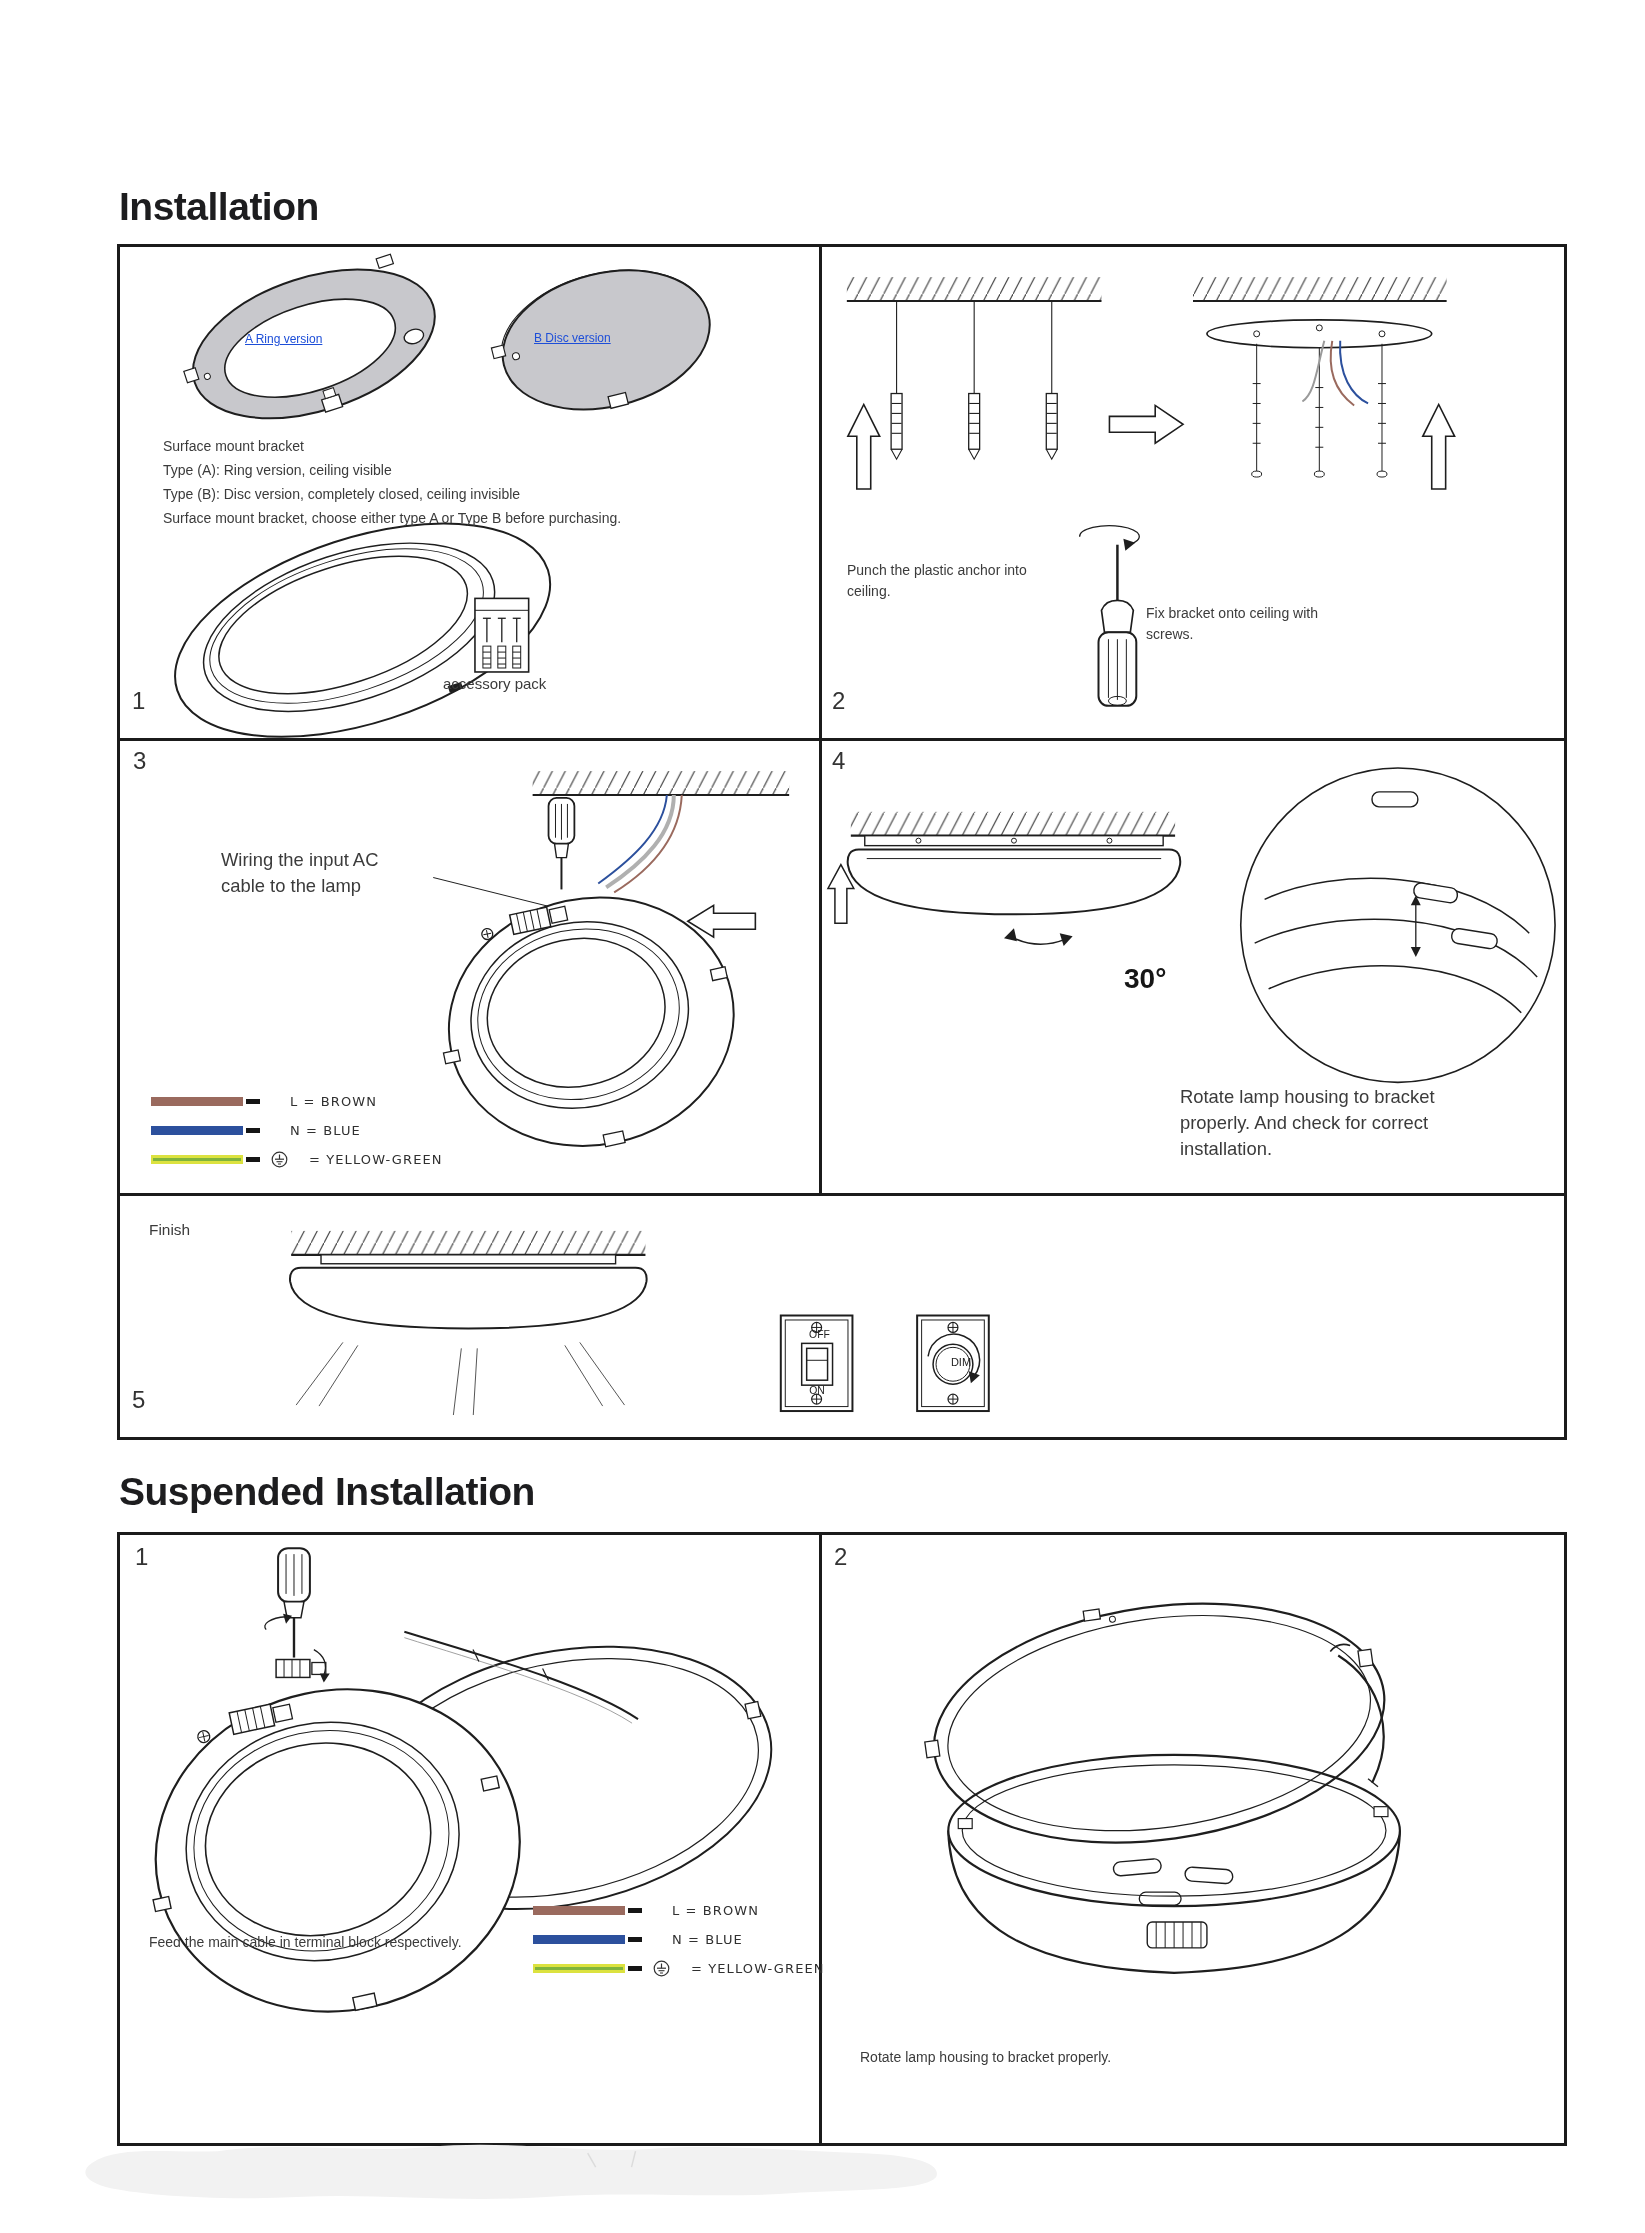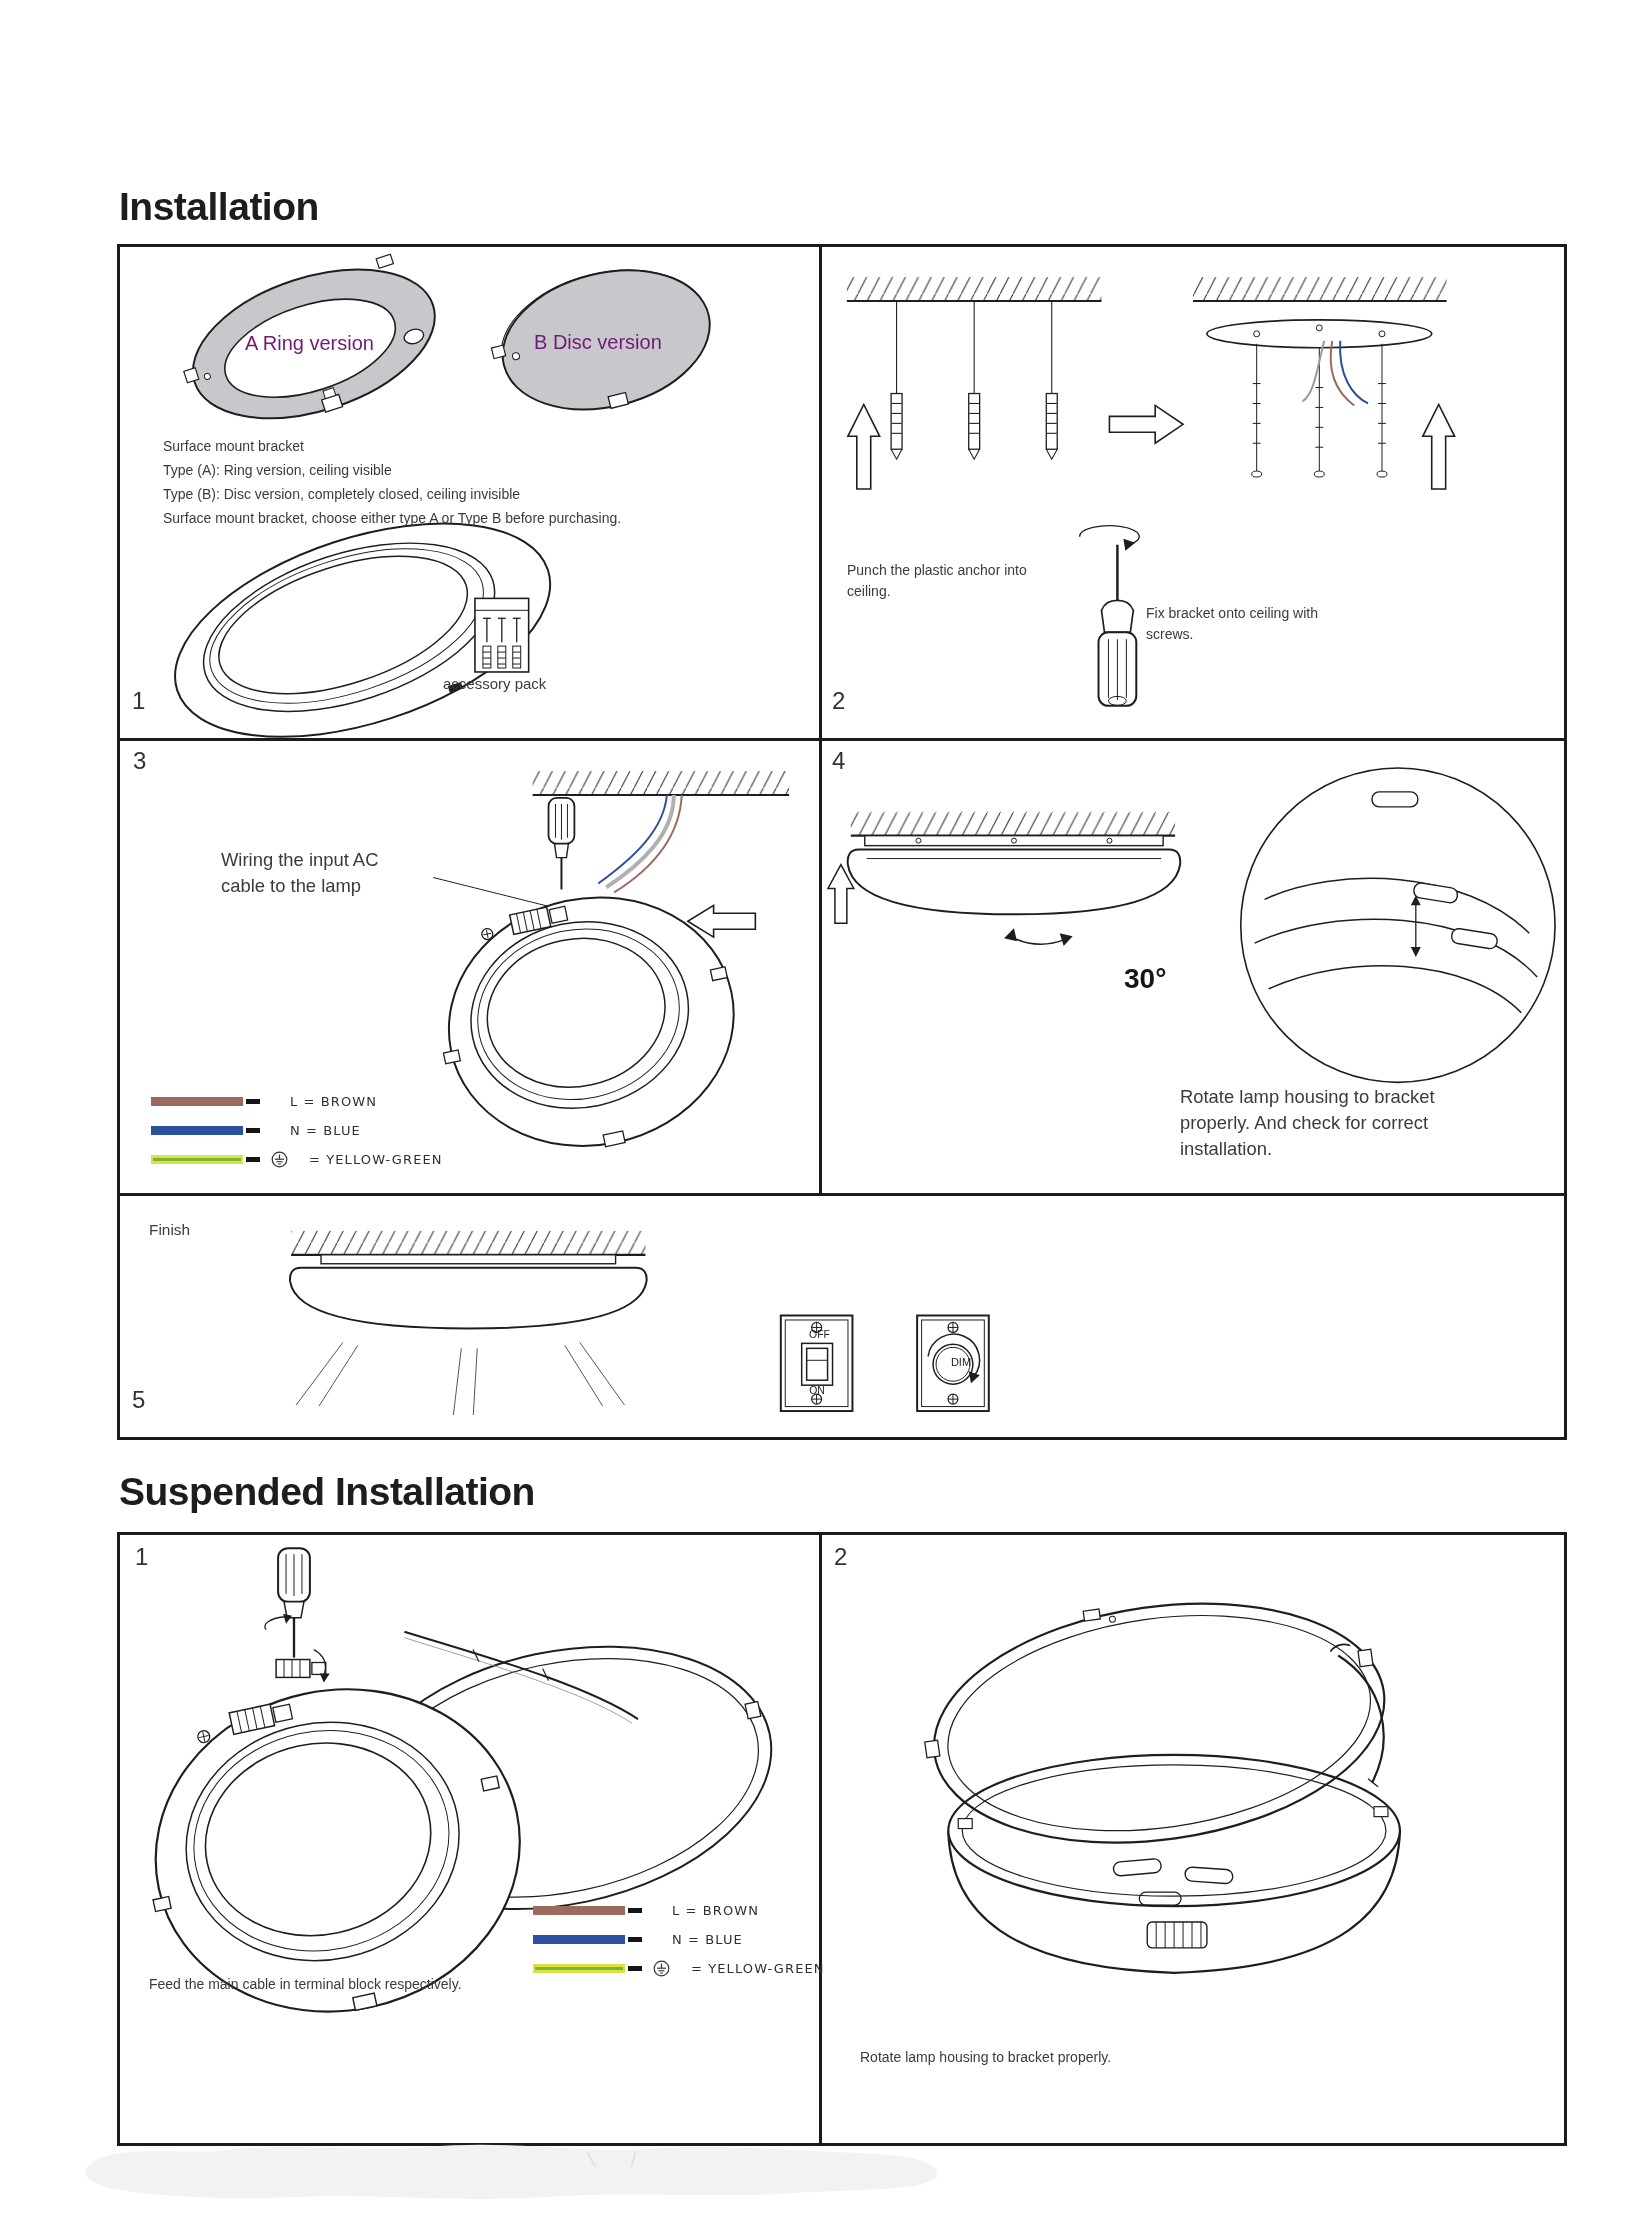--- a/index.html
+++ b/index.html
@@ -3,21 +3,21 @@
 <meta charset="utf-8">
 <style>
   html,body{margin:0;padding:0;background:#fff;}
   body{width:1646px;height:2234px;position:relative;font-family:"Liberation Sans",sans-serif;color:#3b3b3b;}
   .abs{position:absolute;}
   .title{font-size:39px;font-weight:900;color:#1d1d1f;letter-spacing:-0.5px;white-space:nowrap;}
   .pnum{font-size:24px;color:#333;}
   .body{font-size:14px;line-height:21px;color:#3b3b3b;}
   .body .ln{white-space:nowrap;line-height:24px;}
   .cap19{font-size:18.4px;line-height:26px;color:#3b3b3b;}
-  .glabel{font-size:20px;color:#701a75;white-space:nowrap;}
+  .glabel{font-size:12px;color:#1d4ed8;white-space:nowrap;text-decoration:underline;}
   .tbl{border:3px solid #1b1b1b;box-sizing:border-box;}
   .gline{background:#1b1b1b;}
   .tiny{font-size:10.4px;color:#222;text-align:center;}
   .legend{display:block;}
   .lrow{display:flex;align-items:center;height:29px;}
   .wire{display:inline-block;width:92px;height:9px;position:relative;margin-right:26px;background:#999;}
   .wire::after{content:"";position:absolute;right:-17px;top:2px;width:14px;height:5px;background:#151515;}
   .stripe{position:absolute;left:2px;right:2px;top:3px;height:3px;display:block;}
   .ltext{font-size:13px;letter-spacing:1.1px;color:#303030;margin-left:21px;font-family:"DejaVu Sans",sans-serif;white-space:nowrap;}
   .earth{margin-left:2px;}
@@ -446,21 +446,21 @@
     <svg class="earth" width="17" height="17" viewBox="0 0 17 17">
         <circle cx="8.5" cy="8.5" r="7.3" fill="none" stroke="#333" stroke-width="1.2"></circle>
         <line x1="8.5" y1="3.5" x2="8.5" y2="8.2" stroke="#333" stroke-width="1.2"></line>
         <line x1="4" y1="8.2" x2="13" y2="8.2" stroke="#333" stroke-width="1.2"></line>
         <line x1="5.5" y1="10.7" x2="11.5" y2="10.7" stroke="#333" stroke-width="1.1"></line>
         <line x1="7" y1="13" x2="10" y2="13" stroke="#333" stroke-width="1"></line>
       </svg>
     <span class="ltext">= YELLOW-GREEN</span>
   </div>
 </div>
-<div class="abs body" style="left:149px;top:1974px;white-space:nowrap">Feed the main cable in terminal block respectively.</div>
+<div class="abs body" style="left:149px;top:1932px;white-space:nowrap">Feed the main cable in terminal block respectively.</div>
 
 <svg class="abs" style="left:819px;top:1532px" width="748" height="614" viewBox="0 0 752 617">
   <g stroke="#1e1e1e" fill="none" stroke-width="1.5">
     <g>
       <path d="M130,300 C132,382 190,438 357,443 C524,438 582,382 584,300" fill="#fff" stroke-width="2.2"></path>
       <ellipse cx="357" cy="300" rx="227" ry="76" fill="#fff" stroke-width="2.2"></ellipse>
       <ellipse cx="357" cy="300" rx="213" ry="66" stroke-width="1.2"></ellipse>
       <rect x="296" y="330" width="48" height="14" rx="7" stroke-width="1.4" transform="rotate(-5 320 337)"></rect>
       <rect x="368" y="338" width="48" height="14" rx="7" stroke-width="1.4" transform="rotate(4 392 345)"></rect>
       <rect x="322" y="362" width="42" height="13" rx="6.5" stroke-width="1.3"></rect>

